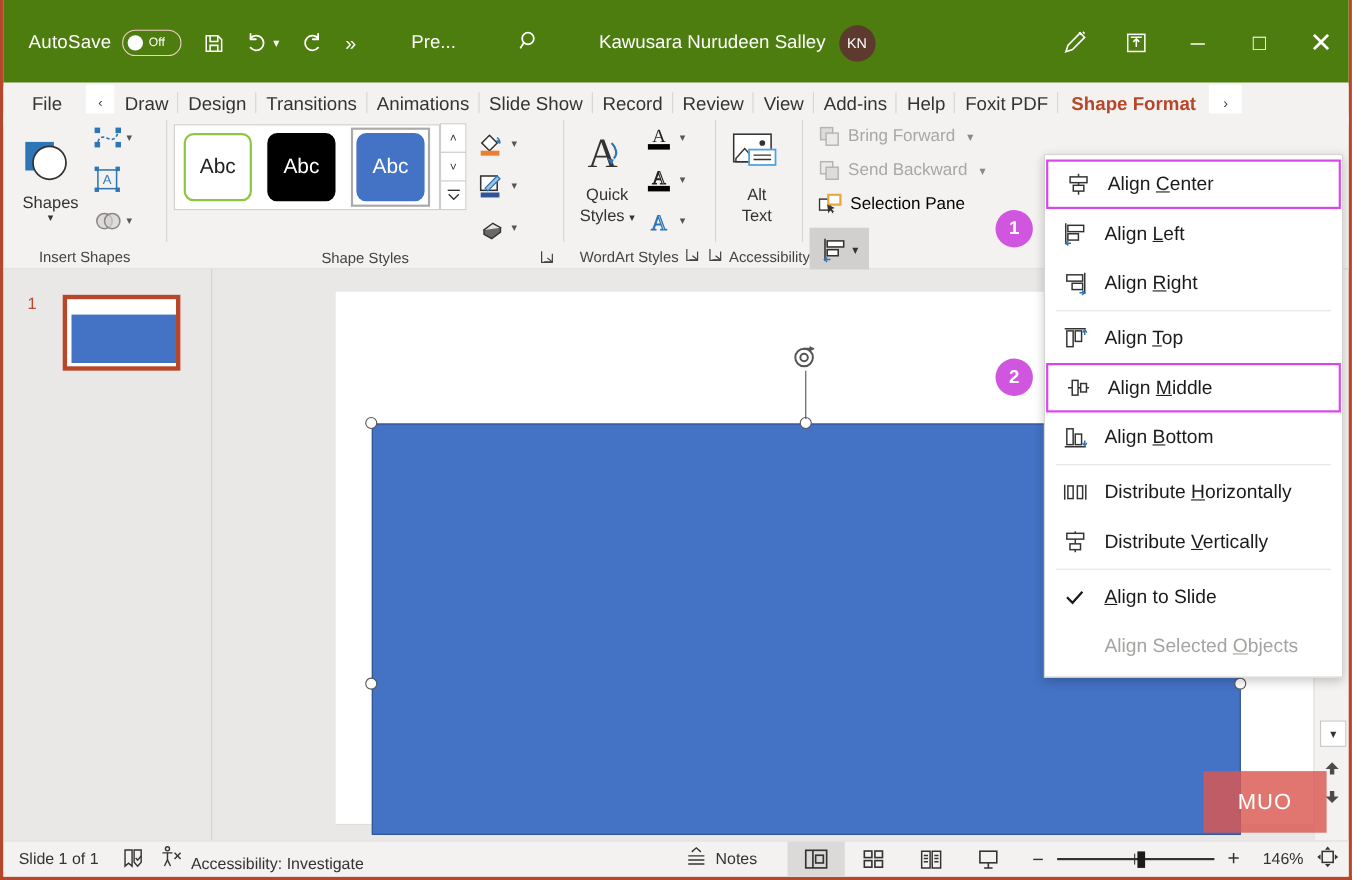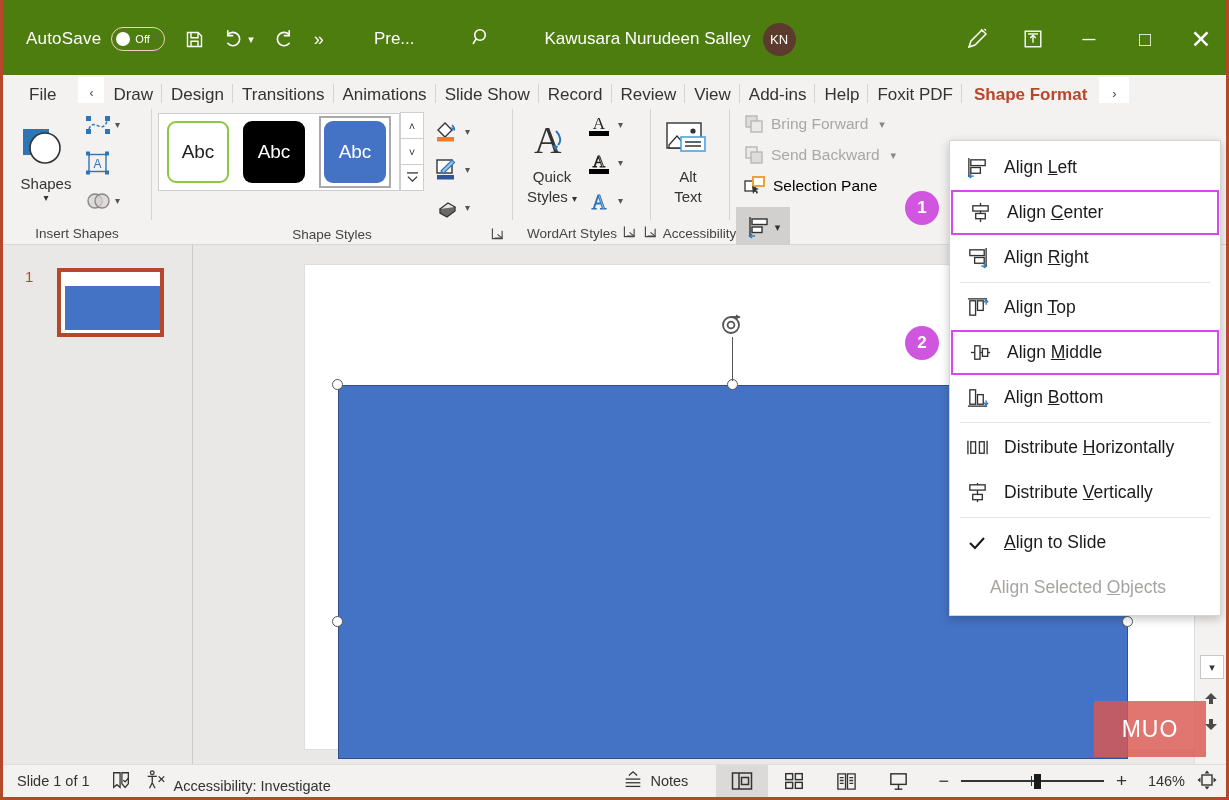--- a/index.html
+++ b/index.html
@@ -240,21 +240,21 @@
     padding: 4px 0 5px;
     z-index: 40;
   }
   .mitem {
     position: relative; display: flex; align-items: center; height: 45px;
     font-size: 17.5px; color: #1b1b1b; padding-left: 14px; gap: 14px;
   }
   .mitem .mico {
     width: 26px; display: flex; align-items: center; justify-content: center;
   }
-  .mitem.disabled { color: #a6a4a2; padding-left: 40px; align-items: center; }
+  .mitem.disabled { color: #a6a4a2; padding-left: 54px; align-items: center; }
   .mitem.checked .mico { font-size: 19px; }
   .mitem.hl {
     border: 2.5px solid #d946ef; margin: 0 1px;
   }
   .msep { height: 1px; background: #e6e4e2; margin: 2px 10px; }
 
   
   .badge {
     position: absolute; width: 34px; height: 34px; border-radius: 50%;
     background: #d056e0; color: #fff; font-size: 17px; font-weight: bold;
@@ -291,21 +291,21 @@
   .fitbtn { margin-left: 10px; margin-right: 10px; }
 
   
   .muo {
     position: absolute; right: 20px; bottom: 40px; width: 112px; height: 56px;
     background: rgba(219,88,80,.82);
     display: flex; align-items: center; justify-content: center;
     z-index: 55;
   }
   .muo-text {
-    color: #fff; font-size: 23px; letter-spacing: 1px; font-weight: 300;
+    color: #fff; font-size: 20px; letter-spacing: 1px; font-weight: 300;
     font-family: "Liberation Sans", sans-serif;
   }
 </style>
 </head>
 <body>
 
 <div id="app">
 
   <div class="titlebar">
     <span class="tb-autosave">AutoSave</span>
@@ -679,42 +679,42 @@
     </div>
     <div class="scroll-arrow" style="top:468px;">
       <svg width="16" height="14" viewBox="0 0 16 14" fill="#4d4b49">
           <path d="M8 13L2 7h4V2h4v5h4z"></path>
         </svg>
     </div>
   </div>
 
   <div class="menu">
 
+    <div class="mitem hl">
+      <span class="mico">
+        <svg width="23" height="23" viewBox="0 0 24 24" fill="none" stroke="#333" stroke-width="1.4">
+          <path d="M12 2v20"></path>
+            <rect x="4" y="5" width="16" height="5.5" fill="#fff"></rect>
+            <rect x="7" y="13" width="10" height="5.5" fill="#fff"></rect>
+        </svg>
+      </span>
+      <span><span>Align <u>C</u>enter</span></span>
+    </div>
+
     <div class="mitem">
       <span class="mico">
         <svg width="23" height="23" viewBox="0 0 24 24" fill="none" stroke="#333" stroke-width="1.4">
           <path d="M3 2v20"></path>
             <rect x="5" y="4" width="15" height="6" fill="#fff"></rect>
             <rect x="5" y="12" width="10" height="6" fill="#fff"></rect>
           <path d="M8 21H3" stroke="#2e75b6"></path>
             <path d="M5.5 19L3 21l2.5 2" stroke="#2e75b6"></path>
         </svg>
       </span>
       <span><span>Align <u>L</u>eft</span></span>
-    </div>
-
-    <div class="mitem hl">
-      <span class="mico">
-        <svg width="23" height="23" viewBox="0 0 24 24" fill="none" stroke="#333" stroke-width="1.4">
-          <path d="M12 2v20"></path>
-            <rect x="4" y="5" width="16" height="5.5" fill="#fff"></rect>
-            <rect x="7" y="13" width="10" height="5.5" fill="#fff"></rect>
-        </svg>
-      </span>
-      <span><span>Align <u>C</u>enter</span></span>
     </div>
 
     <div class="mitem">
       <span class="mico">
         <svg width="23" height="23" viewBox="0 0 24 24" fill="none" stroke="#333" stroke-width="1.4">
           <path d="M21 2v20"></path>
             <rect x="4" y="4" width="15" height="6" fill="#fff"></rect>
             <rect x="9" y="12" width="10" height="6" fill="#fff"></rect>
           <path d="M16 21h5" stroke="#2e75b6"></path>
             <path d="M18.5 19L21 21l-2.5 2" stroke="#2e75b6"></path>

